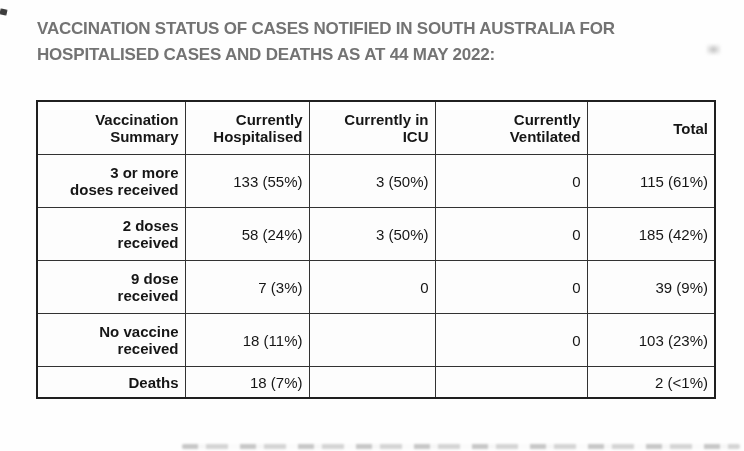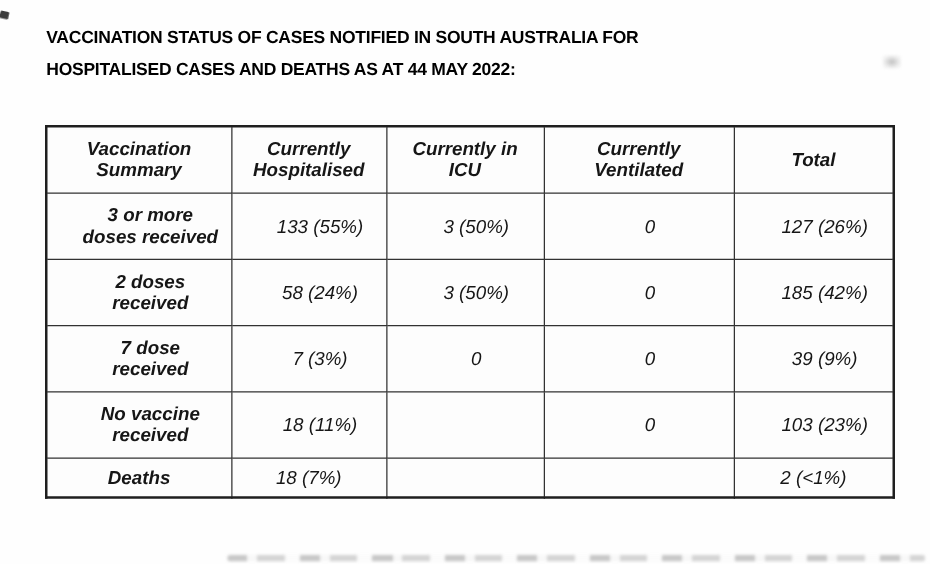--- a/index.html
+++ b/index.html
@@ -13,45 +13,44 @@
     height: 451px;
     background: #fefefe;
     overflow: hidden;
     font-family: "Liberation Sans", sans-serif;
     color: #141414;
   }
   .doc-title {
     position: absolute;
     left: 37px;
     top: 16px;
-    font-size: 14px;
+    font-size: 17px;
     line-height: 26px;
     font-weight: 700;
     letter-spacing: -0.2px;
-    color: #000000;
+    color: #737373;
   }
   table.vax-table {
     position: absolute;
     left: 36px;
     top: 100px;
     border-collapse: collapse;
     table-layout: fixed;
     background: #fdfdfd;
     border: 2.5px solid #1f1f1f;
   }
   table.vax-table th,
   table.vax-table td {
     border: 1.8px solid #323232;
-    text-align: center;
+    text-align: right;
     vertical-align: middle;
     font-size: 15px;
     padding: 2px 6px;
     white-space: pre-line;
     color: #161616;
-    font-style: italic;
   }
   table.vax-table th {
     font-weight: 700;
     height: 48px;
   }
   td.row-label {
     font-weight: 700;
   }
   tr.row-tall td  { height: 48px; padding-left: 24px; }
   tr.row-short td { height: 26px; }
@@ -129,32 +128,32 @@
         <th>Total</th>
       </tr>
     </thead>
     <tbody>
       <tr class="row-tall">
         <td class="row-label">3 or more
 doses received</td>
         <td>133 (55%)</td>
         <td>3 (50%)</td>
         <td>0</td>
-        <td>127 (26%)</td>
+        <td>115 (61%)</td>
       </tr>
       <tr class="row-tall">
         <td class="row-label">2 doses
 received</td>
         <td>58 (24%)</td>
         <td>3 (50%)</td>
         <td>0</td>
         <td>185 (42%)</td>
       </tr>
       <tr class="row-tall">
-        <td class="row-label">7 dose
+        <td class="row-label">9 dose
 received</td>
         <td>7 (3%)</td>
         <td>0</td>
         <td>0</td>
         <td>39 (9%)</td>
       </tr>
       <tr class="row-tall">
         <td class="row-label">No vaccine
 received</td>
         <td>18 (11%)</td>

